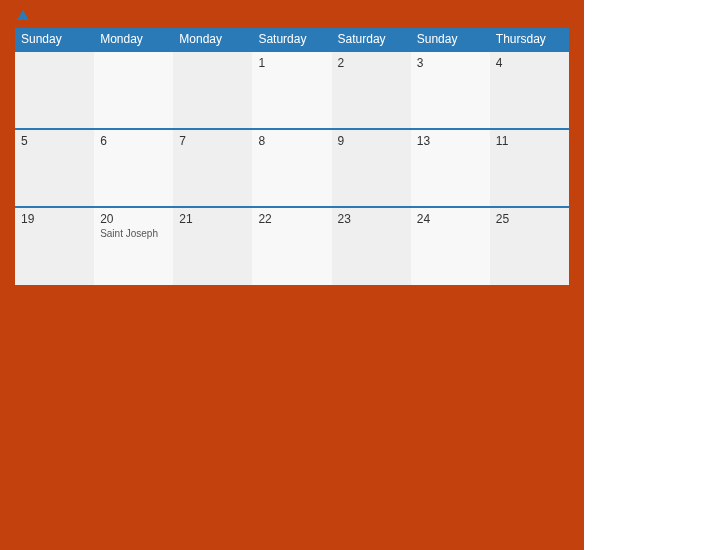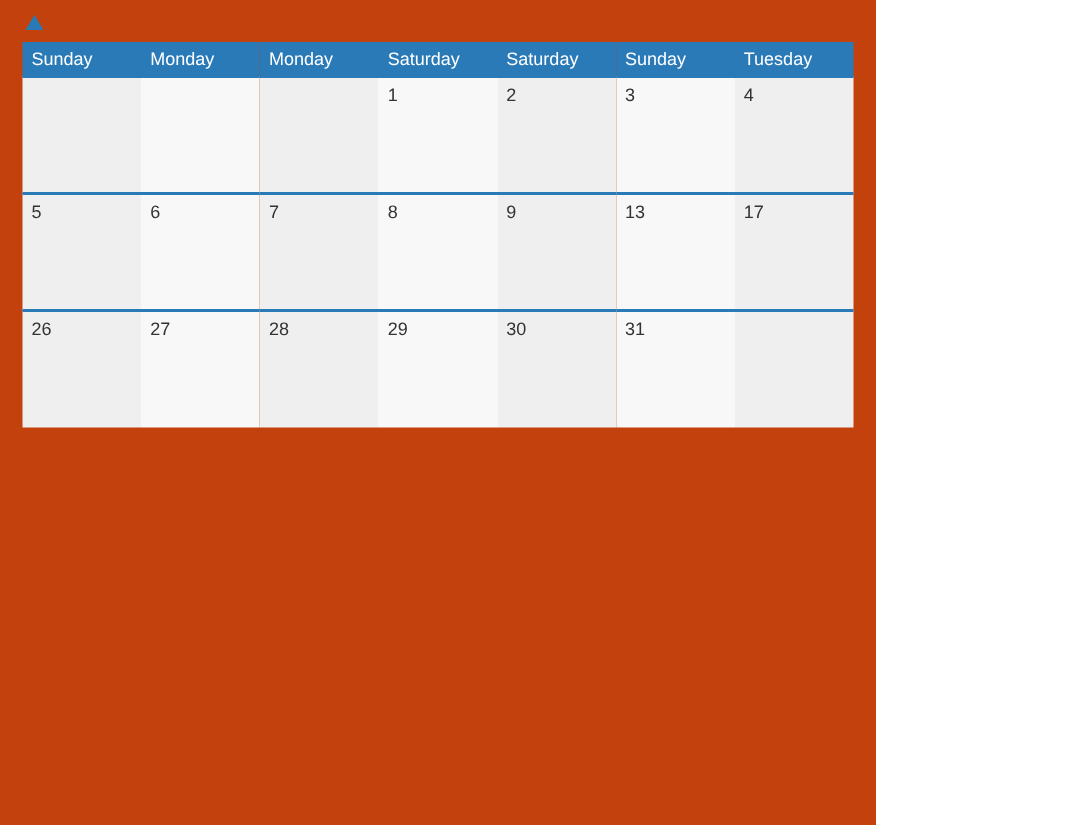--- a/index.html
+++ b/index.html
@@ -146,21 +146,21 @@
   <table class="calendar-table">
     <thead>
       <tr>
 
       <th class="day-header">Sunday</th>
           <th class="day-header">Monday</th>
           <th class="day-header">Monday</th>
           <th class="day-header">Saturday</th>
           <th class="day-header">Saturday</th>
           <th class="day-header">Sunday</th>
-          <th class="day-header">Tuesday</th>
+          <th class="day-header">Thursday</th>
         </tr>
     </thead>
     <tbody id="calendar-body">
 
     <tr class="week-row">
           <td></td>
           <td></td>
           <td></td>
           <td>
             <span class="day-num">1</span>
@@ -188,39 +188,42 @@
           <td>
             <span class="day-num">8</span>
           </td>
           <td>
             <span class="day-num">9</span>
           </td>
           <td>
             <span class="day-num">13</span>
           </td>
           <td>
-            <span class="day-num">17</span>
+            <span class="day-num">11</span>
           </td>
         </tr>
         <tr class="week-row">
           <td>
-            <span class="day-num">26</span>
-          </td>
-          <td>
-            <span class="day-num">27</span>
-          </td>
-          <td>
-            <span class="day-num">28</span>
-          </td>
-          <td>
-            <span class="day-num">29</span>
-          </td>
-          <td>
-            <span class="day-num">30</span>
-          </td>
-          <td>
-            <span class="day-num">31</span>
-          </td>
-          <td></td>
+            <span class="day-num">19</span>
+          </td>
+          <td>
+            <span class="day-num">20</span>
+            <span class="holiday-label">Saint Joseph</span>
+          </td>
+          <td>
+            <span class="day-num">21</span>
+          </td>
+          <td>
+            <span class="day-num">22</span>
+          </td>
+          <td>
+            <span class="day-num">23</span>
+          </td>
+          <td>
+            <span class="day-num">24</span>
+          </td>
+          <td>
+            <span class="day-num">25</span>
+          </td>
         </tr>
       </tbody>
   </table>
 </div>
 
 </body></html>

